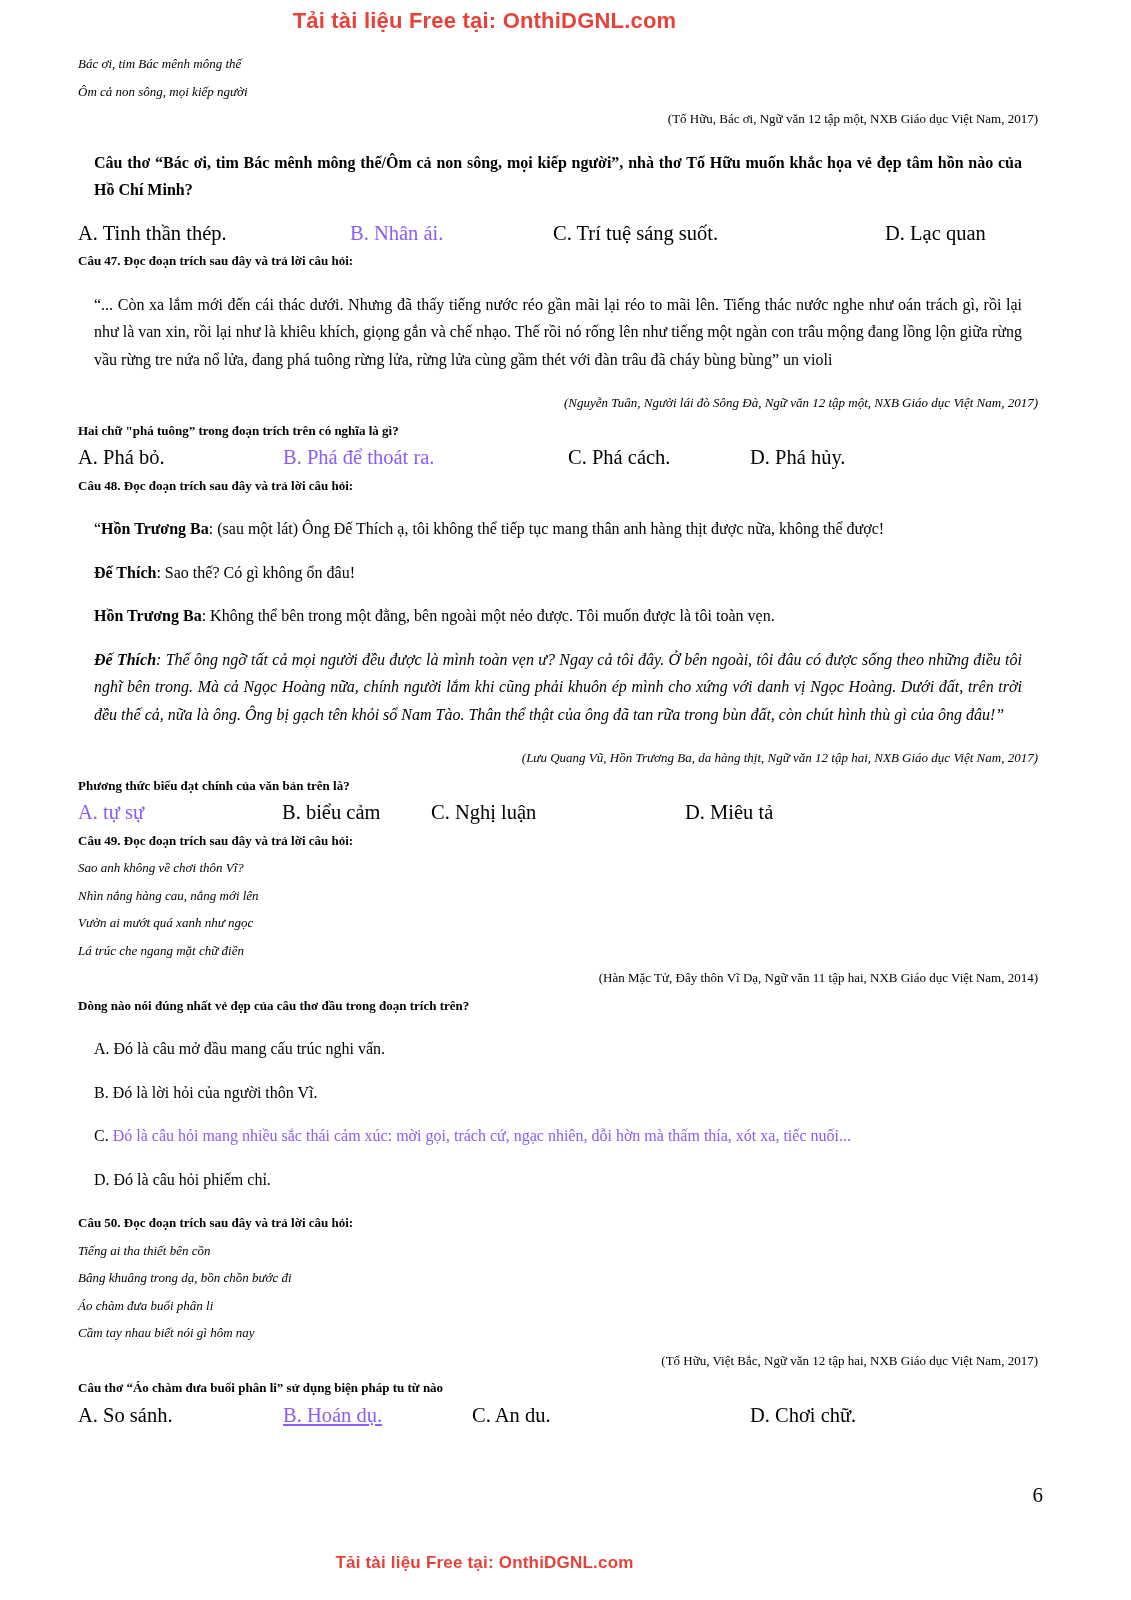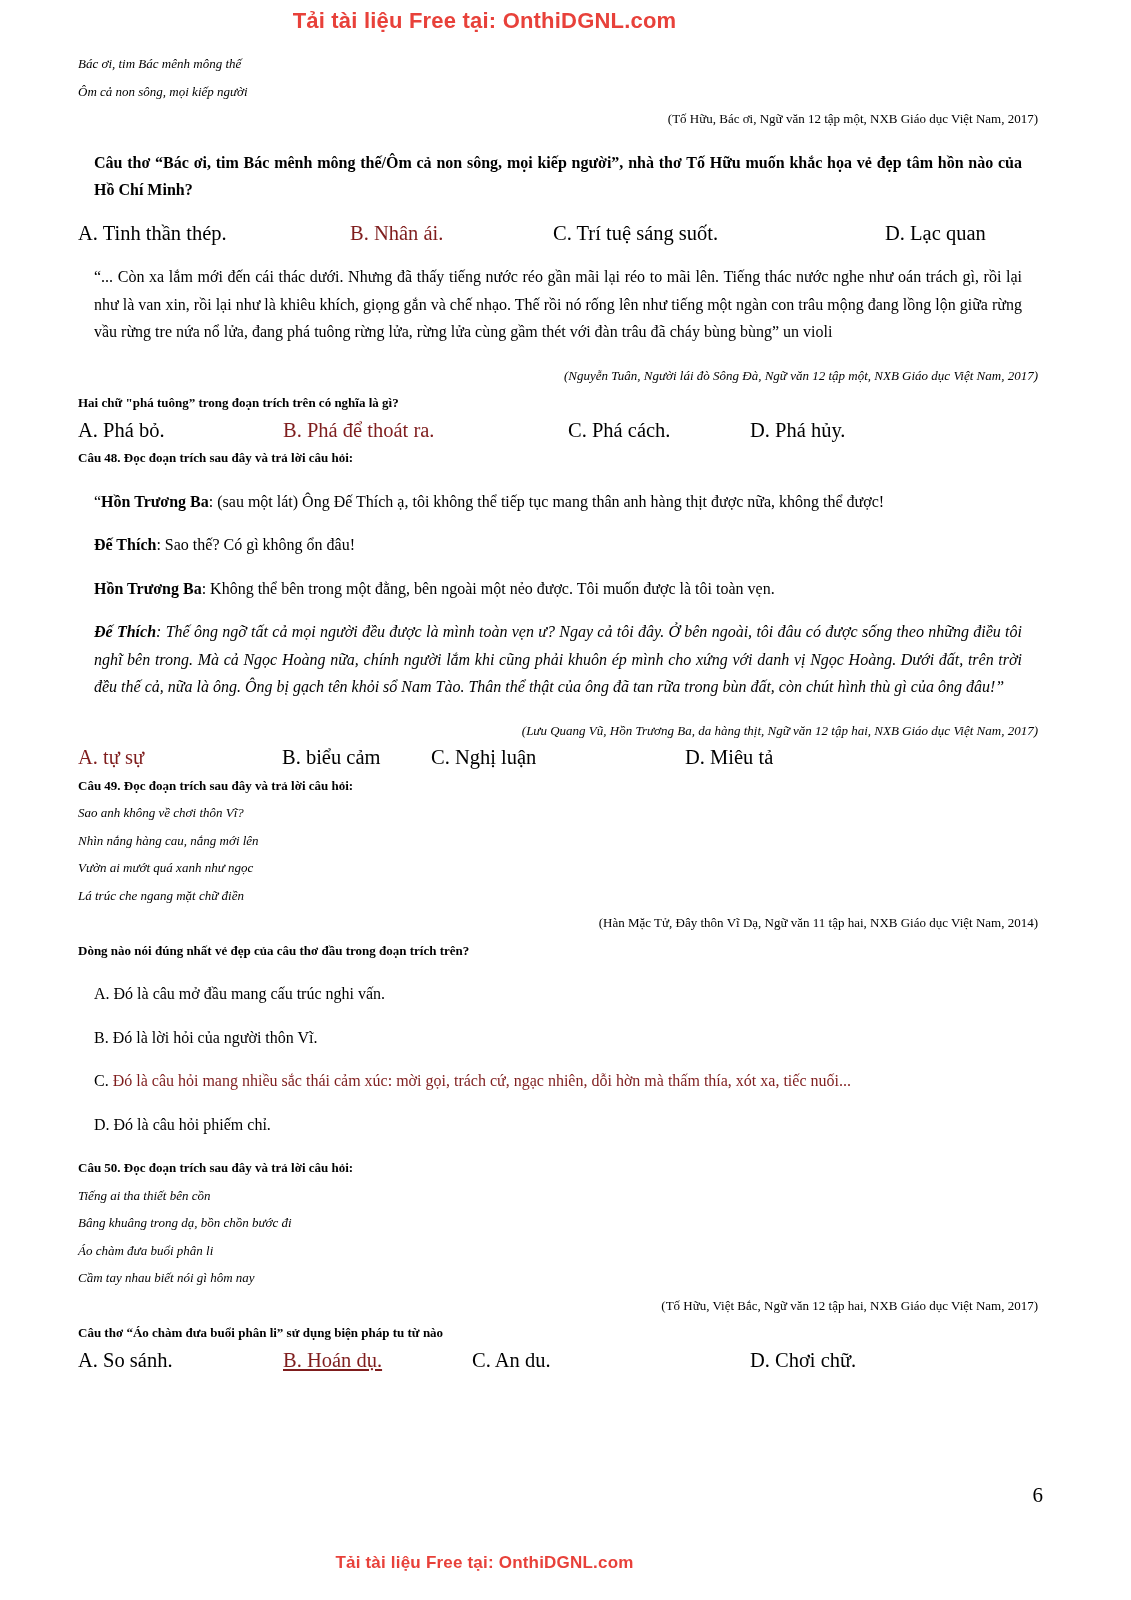--- a/index.html
+++ b/index.html
@@ -52,21 +52,21 @@
   }
 
   .ln {
     font-size: 13px;
     line-height: 27.5px;
     margin: 0;
     white-space: pre-wrap;
   }
   .it { font-style: italic; }
   .bd { font-weight: bold; }
-  .red { color: #7f1d1d; }
+  .red { color: #8b5cf6; }
   .right { text-align: right; }
   .para {
     font-size: 16px;
     line-height: 27.5px;
     margin: 16px;
     text-align: justify;
     text-justify: inter-word;
   }
 
   
@@ -124,20 +124,21 @@
       <p class="para bd">Câu thơ “Bác ơi, tim Bác mênh mông thế/Ôm cả non sông, mọi kiếp người”, nhà thơ Tố Hữu muốn khắc họa vẻ đẹp tâm hồn nào của Hồ Chí Minh?</p>
       <div class="ans-row cols1">
         <span class="opt-a">A. Tinh thần thép.</span>
         <span class="opt-b red">B. Nhân ái.</span>
         <span class="opt-c">C. Trí tuệ sáng suốt.</span>
         <span class="opt-d">D. Lạc quan</span>
       </div>
     </div>
 
     <div>
+      <p class="ln bd">Câu 47. Đọc đoạn trích sau đây và trả lời câu hỏi:</p>
       <p class="para">“... Còn xa lắm mới đến cái thác dưới. Nhưng đã thấy tiếng nước réo gần mãi lại réo to mãi lên. Tiếng thác nước nghe như oán trách gì, rồi lại như là van xin, rồi lại như là khiêu khích, giọng gắn và chế nhạo. Thế rồi nó rống lên như tiếng một ngàn con trâu mộng đang lồng lộn giữa rừng vầu rừng tre nứa nổ lửa, đang phá tuông rừng lửa, rừng lửa cùng gầm thét với đàn trâu đã cháy bùng bùng” un violi</p>
       <p class="ln right it">(Nguyễn Tuân, Người lái đò Sông Đà, Ngữ văn 12 tập một, NXB Giáo dục Việt Nam, 2017)</p>
       <p class="ln bd">Hai chữ "phá tuông” trong đoạn trích trên có nghĩa là gì?</p>
       <div class="ans-row cols2">
         <span class="opt-a">A. Phá bỏ.</span>
         <span class="opt-b red">B. Phá để thoát ra.</span>
         <span class="opt-c">C. Phá cách.</span>
         <span class="opt-d">D. Phá hủy.</span>
       </div>
     </div>
@@ -147,20 +148,21 @@
 
       <p class="para"><span>“</span><span class="bd">Hồn Trương Ba</span><span>: (sau một lát) Ông Đế Thích ạ, tôi không thể tiếp tục mang thân anh hàng thịt được nữa, không thể được!</span></p>
 
       <p class="para"><span class="bd">Đế Thích</span><span>: Sao thế? Có gì không ổn đâu!</span></p>
 
       <p class="para"><span class="bd">Hồn Trương Ba</span><span>: Không thể bên trong một đằng, bên ngoài một nẻo được. Tôi muốn được là tôi toàn vẹn.</span></p>
 
       <p class="para"><span class="bd it">Đế Thích</span><span class="it">: Thế ông ngỡ tất cả mọi người đều được là mình toàn vẹn ư? Ngay cả tôi đây. Ở bên ngoài, tôi đâu có được sống theo những điều tôi nghĩ bên trong. Mà cả Ngọc Hoàng nữa, chính người lắm khi cũng phải khuôn ép mình cho xứng với danh vị Ngọc Hoàng. Dưới đất, trên trời đều thế cả, nữa là ông. Ông bị gạch tên khỏi sổ Nam Tào. Thân thể thật của ông đã tan rữa trong bùn đất, còn chút hình thù gì của ông đâu!”</span></p>
 
       <p class="ln right it">(Lưu Quang Vũ, Hồn Trương Ba, da hàng thịt, Ngữ văn 12 tập hai, NXB Giáo dục Việt Nam, 2017)</p>
+      <p class="ln bd">Phương thức biểu đạt chính của văn bản trên là?</p>
       <div class="ans-row cols3">
         <span class="opt-a red">A. tự sự</span>
         <span class="opt-b">B. biểu cảm</span>
         <span class="opt-c">C. Nghị luận</span>
         <span class="opt-d">D. Miêu tả</span>
       </div>
     </div>
 
     <div>
       <p class="ln bd">Câu 49. Đọc đoạn trích sau đây và trả lời câu hỏi:</p>

